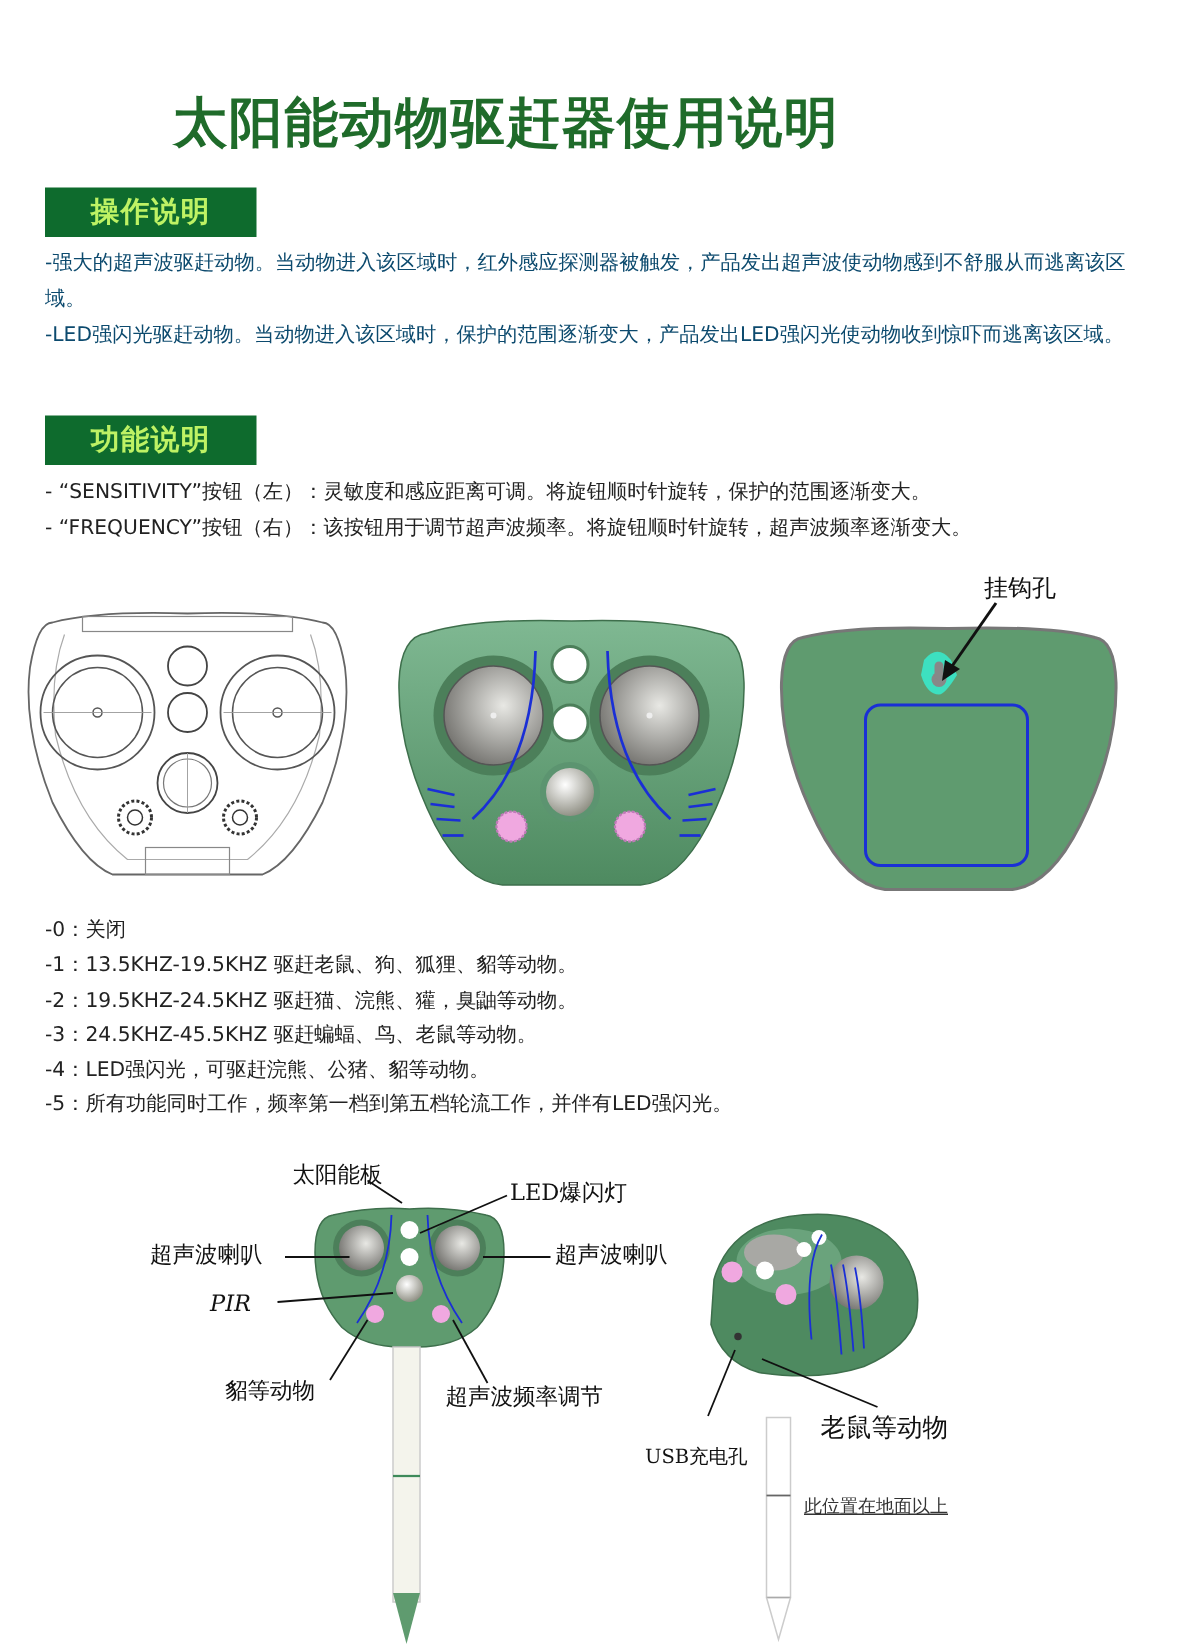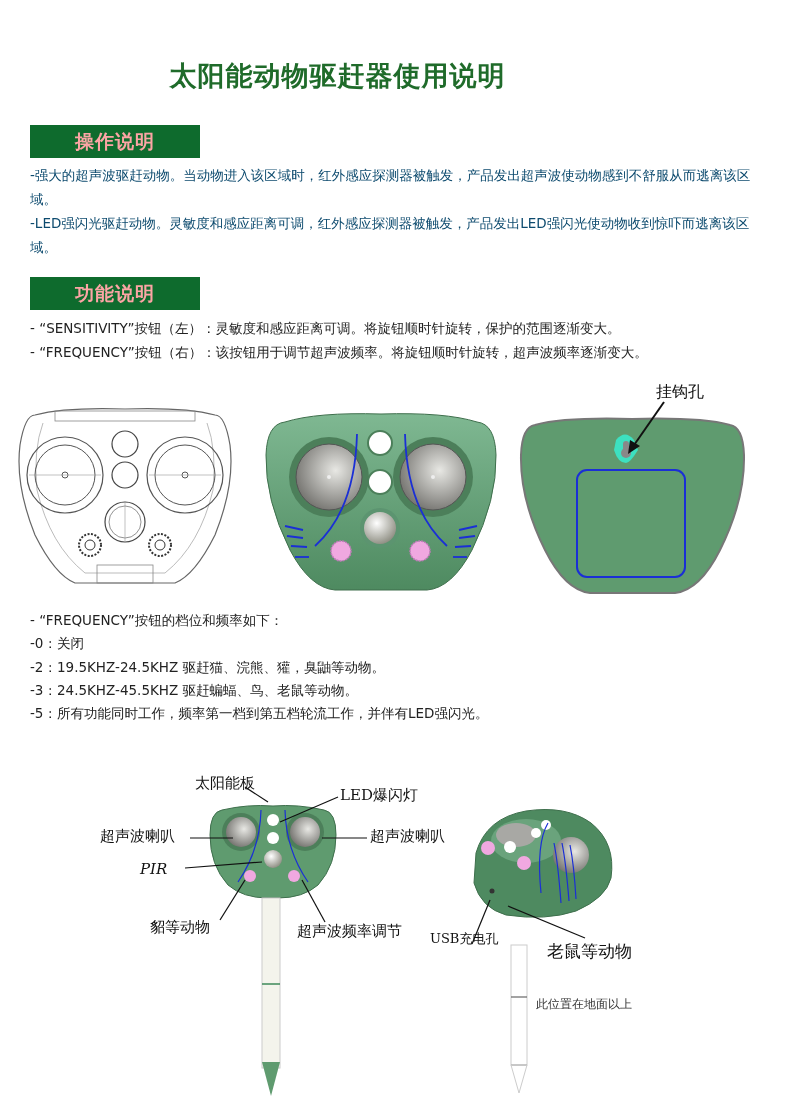--- a/index.html
+++ b/index.html
@@ -1,39 +1,39 @@
 <!DOCTYPE html>
 <html><head>
   <meta charset="utf-8">
   <style>
     html, body { margin: 0; padding: 0; background: #ffffff; }
     body { width: 790px; height: 1098px; position: relative; overflow: hidden;
            font-family: "DejaVu Sans", "Liberation Sans", sans-serif; color: #222; }
     .title { position: absolute; top: 58px; left: 0; width: 675px; text-align: center;
-             font-size: 27px; font-weight: bold; color: #1f6b2a; letter-spacing: 1px; }
-    .section-tag { position: absolute; left: 30px; width: 170px; height: 33px; background: #0e6b2d;
-                   color: #fca5a5; font-size: 19px; font-weight: bold; line-height: 33px; text-align: center; letter-spacing: 1px; }
+             font-size: 36px; font-weight: bold; color: #1f6b2a; letter-spacing: 1px; }
+    .section-tag { position: absolute; left: 30px; width: 141px; height: 33px; background: #0e6b2d;
+                   color: #bef264; font-size: 19px; font-weight: bold; line-height: 33px; text-align: center; letter-spacing: 1px; }
     .para { position: absolute; left: 30px; width: 740px; font-size: 13.5px; line-height: 24px; color: #0c4a6e; }
     .para p { margin: 0; }
     .func-line { position: absolute; left: 30px; font-size: 13.5px; line-height: 24px; color: #222; white-space: nowrap; }
     .freq-list { position: absolute; left: 30px; top: 609px; font-size: 13.5px; line-height: 23.3px; color: #222; }
     .freq-list div { white-space: nowrap; }
     .serif-label { position: absolute; font-family: "DejaVu Serif", "Liberation Serif", serif; font-size: 15px; color: #111; white-space: nowrap; }
     .small-label { position: absolute; font-size: 12px; color: #333; white-space: nowrap; }
     svg { position: absolute; overflow: visible; }
   </style>
 </head>
 <body>
 
 <div class="title">太阳能动物驱赶器使用说明</div>
 
 <div class="section-tag" style="top:125px;">操作说明</div>
 <div class="para" style="top:163px;">
   <p>-强大的超声波驱赶动物。当动物进入该区域时，红外感应探测器被触发，产品发出超声波使动物感到不舒服从而逃离该区域。</p>
-  <p>-LED强闪光驱赶动物。灵敏度和感应距离可调，红外感应探测器被触发，产品发出LED强闪光使动物收到惊吓而逃离该区域。</p>
+  <p>-LED强闪光驱赶动物。当动物进入该区域时，保护的范围逐渐变大，产品发出LED强闪光使动物收到惊吓而逃离该区域。</p>
 </div>
 
 <div class="section-tag" style="top:277px;">功能说明</div>
 <div class="func-line" style="top:316px;">- “SENSITIVITY”按钮（左）：灵敏度和感应距离可调。将旋钮顺时针旋转，保护的范围逐渐变大。</div>
 <div class="func-line" style="top:340px;">- “FREQUENCY”按钮（右）：该按钮用于调节超声波频率。将旋钮顺时针旋转，超声波频率逐渐变大。</div>
 
 <svg style="left:15px;top:405px;" width="220" height="190" viewBox="0 0 220 190">
   <path d="M20,10 Q10,10 5,40 Q0,80 20,130 Q40,170 60,178 L160,178 Q180,170 200,130 Q220,80 215,40 Q210,10 200,10 Q170,2 110,4 Q50,2 20,10 Z" fill="none" stroke="#666" stroke-width="1.2"></path>
   <path d="M28,18 Q18,45 22,85 Q35,140 70,168 L150,168 Q185,140 198,85 Q202,45 192,18" fill="none" stroke="#aaa" stroke-width="0.8"></path>
   <rect x="40" y="6" width="140" height="10" fill="none" stroke="#888" stroke-width="0.8"></rect>
@@ -106,24 +106,25 @@
   <rect x="103" y="26" width="6" height="12" rx="3" fill="#888"></rect>
   <rect x="57" y="55" width="108" height="107" rx="10" fill="none" stroke="#1a2fd6" stroke-width="2"></rect>
 </svg>
 <div class="serif-label" style="left:656px;top:382px;font-size:16px;">挂钩孔</div>
 <svg style="left:620px;top:400px;" width="50" height="60" viewBox="0 0 50 60">
   <line x1="44" y1="2" x2="12" y2="48" stroke="#111" stroke-width="2"></line>
   <polygon points="8,54 10,40 20,46" fill="#111"></polygon>
 </svg>
 
 <div class="freq-list">
-  <div>- “FREQUENCY”按钮的档位和频率如下：</div>
   <div>-0：关闭</div>
+  <div>-1：13.5KHZ-19.5KHZ 驱赶老鼠、狗、狐狸、貂等动物。</div>
   <div>-2：19.5KHZ-24.5KHZ 驱赶猫、浣熊、獾，臭鼬等动物。</div>
   <div>-3：24.5KHZ-45.5KHZ 驱赶蝙蝠、鸟、老鼠等动物。</div>
+  <div>-4：LED强闪光，可驱赶浣熊、公猪、貂等动物。</div>
   <div>-5：所有功能同时工作，频率第一档到第五档轮流工作，并伴有LED强闪光。</div>
 </div>
 
 <svg style="left:208px;top:800px;" width="130" height="300" viewBox="0 0 130 300">
   <path d="M14,10 Q2,12 2,35 Q2,65 20,85 Q35,98 60,98 L70,98 Q95,98 110,85 Q128,65 128,35 Q128,12 116,10 Q90,4 65,6 Q40,4 14,10 Z" fill="#5f9b6f" stroke="#3e6f4c"></path>
   <circle cx="33" cy="32" r="19" fill="#4c7f5a"></circle>
   <circle cx="33" cy="32" r="15" fill="url(#spk)"></circle>
   <circle cx="97" cy="32" r="19" fill="#4c7f5a"></circle>
   <circle cx="97" cy="32" r="15" fill="url(#spk)"></circle>
   <circle cx="65" cy="20" r="6" fill="#fff"></circle>
@@ -167,28 +168,28 @@
   <circle cx="22" cy="45" r="7" fill="#f0a8e0"></circle>
   <circle cx="58" cy="60" r="7" fill="#f0a8e0"></circle>
   <g stroke="#1a2fd6" stroke-width="1.2" fill="none">
     <path d="M82,20 Q70,40 75,90"></path>
     <path d="M88,40 Q92,60 95,100"></path>
     <path d="M96,40 Q100,60 103,98"></path>
     <path d="M104,42 Q108,62 110,96"></path>
   </g>
   <circle cx="26" cy="88" r="2.5" fill="#333"></circle>
 </svg>
-<div class="serif-label" style="left:430px;top:930px;font-size:13px;">USB充电孔</div>
+<div class="serif-label" style="left:430px;top:962px;font-size:13px;">USB充电孔</div>
 <div class="serif-label" style="left:547px;top:940px;font-size:17px;">老鼠等动物</div>
 <svg style="left:0;top:0;" width="790" height="1098">
   <g stroke="#111" stroke-width="1.2" fill="none">
     <line x1="472" y1="944" x2="490" y2="900"></line>
     <line x1="585" y1="938" x2="508" y2="906"></line>
   </g>
 </svg>
 
 <svg style="left:505px;top:945px;" width="30" height="150" viewBox="0 0 30 150">
   <rect x="6" y="0" width="16" height="120" fill="none" stroke="#ccc"></rect>
   <line x1="6" y1="52" x2="22" y2="52" stroke="#666" stroke-width="1.2"></line>
   <line x1="6" y1="120" x2="22" y2="120" stroke="#aaa"></line>
   <path d="M6,120 L14,148 L22,120" fill="none" stroke="#ccc"></path>
 </svg>
-<div class="small-label" style="left:536px;top:996px;">此位置在地面以上</div>
+<div class="small-label" style="left:536px;top:996px;text-decoration:underline;">此位置在地面以上</div>
 
 </body></html>

